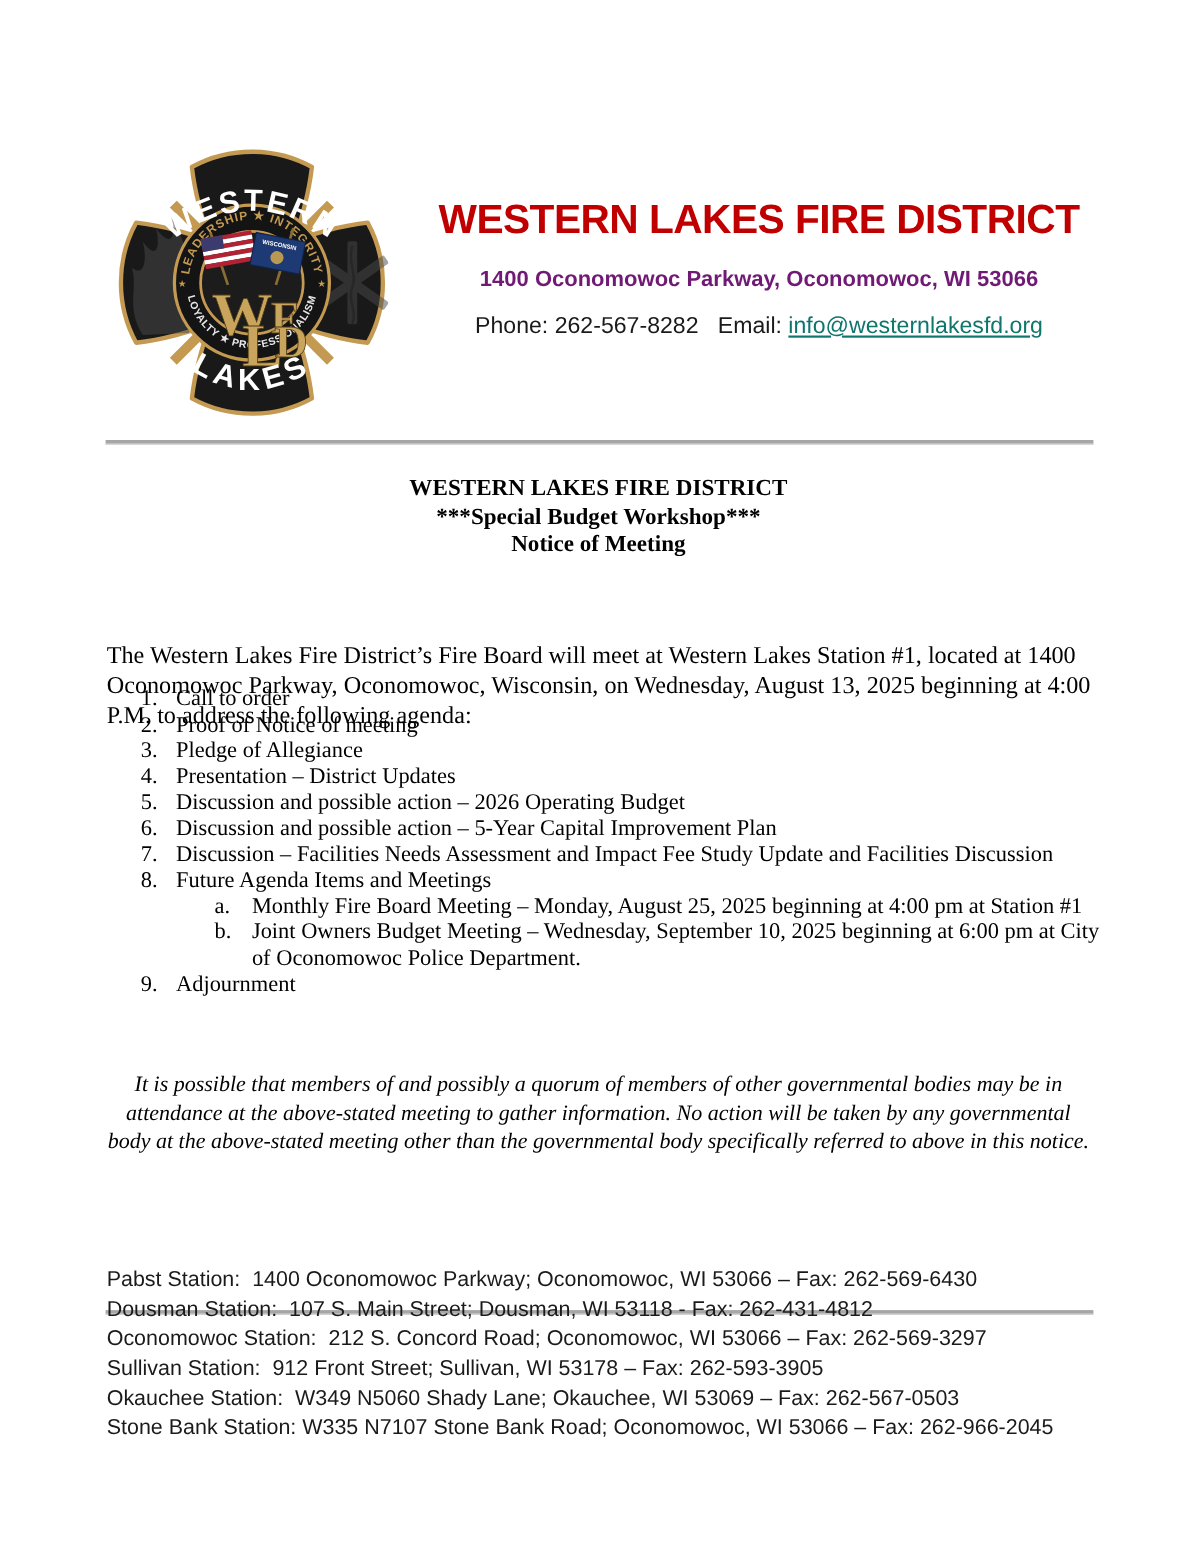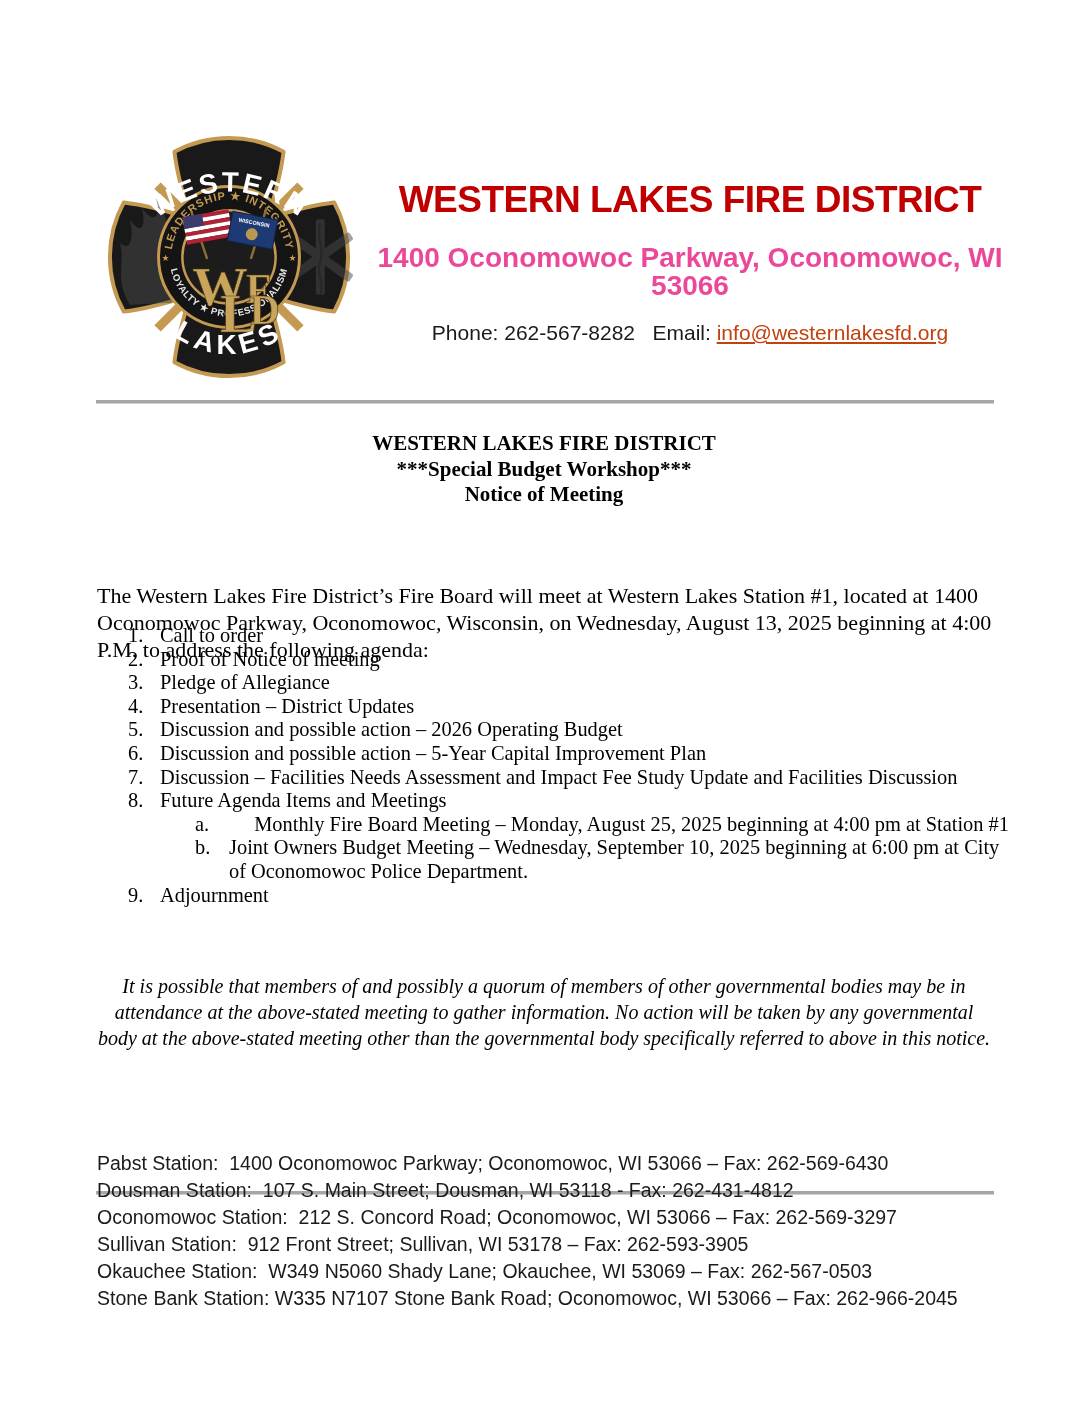--- a/index.html
+++ b/index.html
@@ -4,23 +4,23 @@
 <style>
   html,body{margin:0;padding:0;background:#ffffff;}
   .page{position:relative;width:1088px;height:1408px;background:#ffffff;overflow:hidden;
         font-family:"Liberation Serif",serif;color:#000;}
 
   
   .logo{position:absolute;left:100px;top:128px;width:258px;height:258px;}
   .header-text{position:absolute;left:346px;top:181px;width:688px;text-align:center;
                font-family:"Liberation Sans",sans-serif;}
   .org-name{font-size:37px;font-weight:bold;color:#C00000;line-height:1;letter-spacing:-0.5px;}
-  .org-address{margin-top:26px;font-size:28px;font-weight:bold;color:#ec4899;line-height:1;}
+  .org-address{margin-top:26px;font-size:20px;font-weight:bold;color:#701a75;line-height:1;}
   .contact-line{margin-top:22px;font-size:21px;color:#1a1a1a;line-height:1;white-space:pre-wrap;}
-  .email-link{color:#c2410c;cursor:pointer;}
+  .email-link{color:#0f766e;cursor:pointer;}
 
   
   .divider{position:absolute;left:96px;width:898px;height:3px;background:#a6a6a6;
            border-bottom:1px solid #cfcfcf;}
   .divider.top{top:400px;}
   .divider.bottom{top:1191px;}
 
   
   .notice-title{position:absolute;left:0;top:431px;width:1088px;text-align:center;
                 font-weight:bold;font-size:21px;line-height:25.5px;}
@@ -28,21 +28,21 @@
   
   .intro{position:absolute;left:97px;top:539px;width:897px;font-size:22px;line-height:27px;margin-top:43px;}
 
   
   .agenda{position:absolute;left:97px;top:624px;width:912px;font-size:20.4px;line-height:23.6px;}
   .agenda-row{display:flex;padding-left:31px;}
   .agenda-row .num{flex:none;width:32px;}
   .agenda-row .txt{flex:1;}
   .agenda-row.sub{padding-left:98px;}
   .agenda-row.sub .num{flex:none;width:34px;}
-  .agenda-row.sub.nowrap .txt{white-space:nowrap;text-align:right;}
+  .agenda-row.sub.nowrap .txt{white-space:nowrap;}
 
   
   .disclaimer{position:absolute;left:94px;top:928px;width:900px;text-align:center;
               font-style:italic;font-size:20px;line-height:26px;margin-top:45px;}
 
   
   .stations{position:absolute;left:97px;top:1150px;width:906px;
             font-family:"Liberation Sans",sans-serif;font-size:19.5px;line-height:27px;color:#1a1a1a;}
   .station-line{white-space:pre-wrap;}
 

